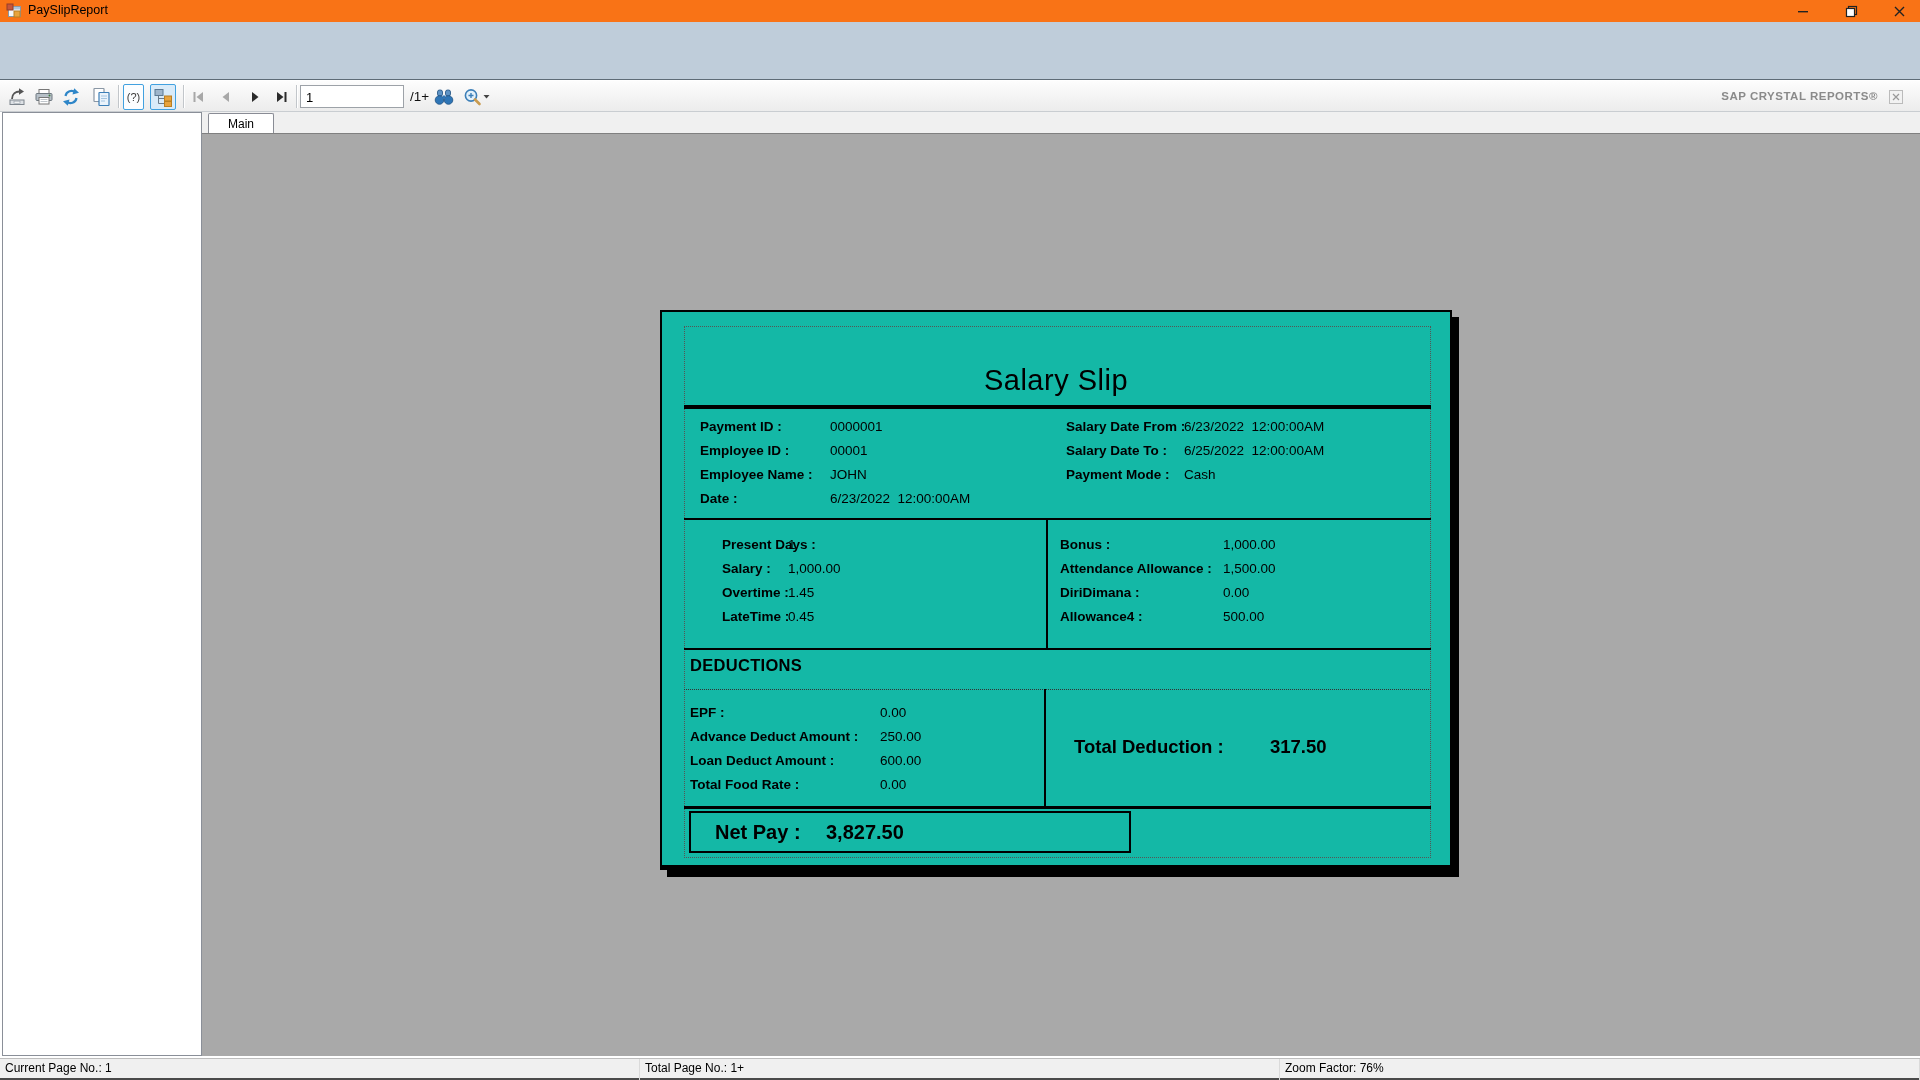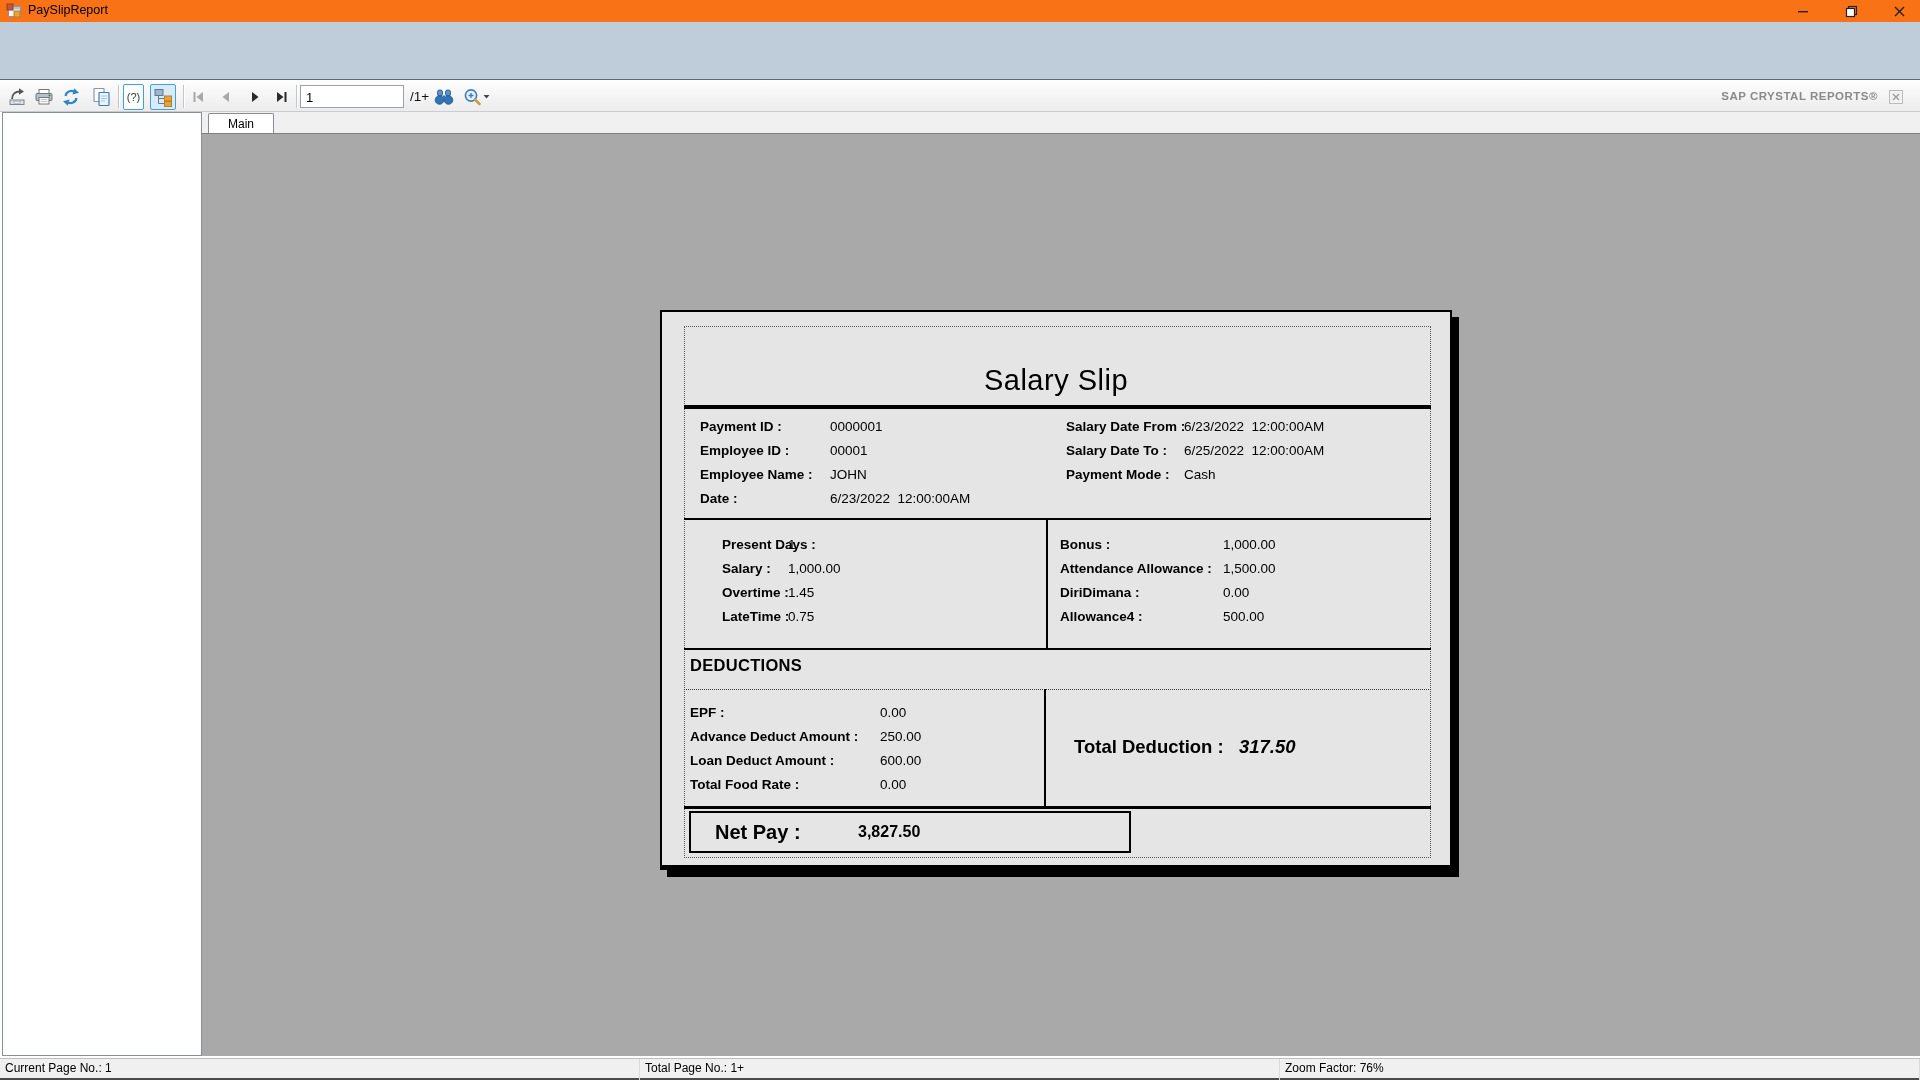--- a/index.html
+++ b/index.html
@@ -38,45 +38,45 @@
   .tabstrip { position:absolute; left:202px; top:112px; width:1718px; height:21px; background:#F0F0F0; }
   .tab { position:absolute; left:6px; top:1px; width:66px; height:20px; background:#fff;
     border:1px solid #898C95; border-bottom:none; border-radius:2px 2px 0 0;
     font-size:12px; text-align:center; padding-top:3px; }
   .grouptree { position:absolute; left:2px; top:112px; width:200px; height:944px;
     background:#fff; border:1px solid #8A8F98; }
   .viewer { position:absolute; left:202px; top:133px; width:1718px; height:923px;
     background:#A9A9A9; border-top:1px solid #808080; }
 
   
-  .page { position:absolute; left:458px; top:176px; width:792px; height:560px; background:#e5e5e5;
+  .page { position:absolute; left:458px; top:176px; width:792px; height:560px; background:#14b8a6;
     border:2px solid #000; border-bottom-width:5px; box-shadow:7px 7px 0 #000; color:#000; }
   .dotted-rect { position:absolute; left:22px; top:14px; width:747px; height:532px; border:1px dotted #555; }
   .rpt-title { position:absolute; left:0; top:52px; width:100%; text-align:center;
     font-size:29px; letter-spacing:0.5px; }
   .hline { position:absolute; left:22px; width:747px; background:#000; }
   .vline { position:absolute; width:2px; background:#000; }
   .dotline { position:absolute; left:22px; width:747px; border-top:1px dotted #333; }
 
   .row { position:absolute; height:24px; line-height:24px; font-size:13.5px; }
   .row .lbl { position:absolute; font-weight:bold; white-space:pre; }
   .row .val { position:absolute; white-space:pre; }
   .hl .lbl { left:38px; } .hl .val { left:168px; }
   .hr .lbl { left:404px; } .hr .val { left:522px; }
   .el .lbl { left:28px;margin-left:32px; } .el .val { left:126px; }
   .er .lbl { left:398px; } .er .val { left:561px; }
   .dd .lbl { left:28px; } .dd .val { left:218px; }
 
   .ded-head { position:absolute; left:28px; top:344px; font-size:16.5px; font-weight:bold; letter-spacing:0.3px; }
   .td-row { position:absolute; top:420px; height:30px; line-height:30px; font-size:18.5px; font-weight:bold; width:100%; }
-  .td-row .lbl { position:absolute; left:412px; } .td-row .val { position:absolute; left:577px;font-style:italic; }
+  .td-row .lbl { position:absolute; left:412px; } .td-row .val { position:absolute; left:608px; }
   .netpay { position:absolute; left:27px; top:499px; width:442px; height:42px; border:2px solid #000; }
   .netpay span { position:absolute; top:0; height:38px; line-height:38px; font-weight:bold; }
   .netpay .np-lbl { left:24px; font-size:20px;text-align:right; }
-  .netpay .np-val { left:135px; font-size:16px;margin-left:32px; }
+  .netpay .np-val { left:135px; font-size:20px; }
 
   
   .statusbar { position:absolute; left:0; top:1058px; width:1920px; height:22px; background:#F0F0F0;
     border-top:1px solid #BDBDBD; border-bottom:2px solid #4A4A4A; font-size:12px; color:#000; }
   .sb-panel { position:absolute; top:0; height:31px; line-height:19px; padding-left:5px; border-right:1px solid #DADADA; }
   .sb1 { left:0; width:640px; } .sb2 { left:640px; width:640px; } .sb3 { left:1280px; width:640px; }
 </style>
 </head>
 <body>
 
@@ -263,21 +263,21 @@
       <div class="row el" style="top:245px">
         <span class="lbl">Salary :</span>
         <span class="val">1,000.00</span>
       </div>
       <div class="row el" style="top:269px">
         <span class="lbl">Overtime :</span>
         <span class="val">1.45</span>
       </div>
       <div class="row el" style="top:293px">
         <span class="lbl">LateTime :</span>
-        <span class="val">0.75</span>
+        <span class="val">0.45</span>
       </div>
       <div class="row er" style="top:221px">
         <span class="lbl">Bonus :</span>
         <span class="val">1,000.00</span>
       </div>
       <div class="row er" style="top:245px">
         <span class="lbl">Attendance Allowance :</span>
         <span class="val">1,500.00</span>
       </div>
       <div class="row er" style="top:269px">

